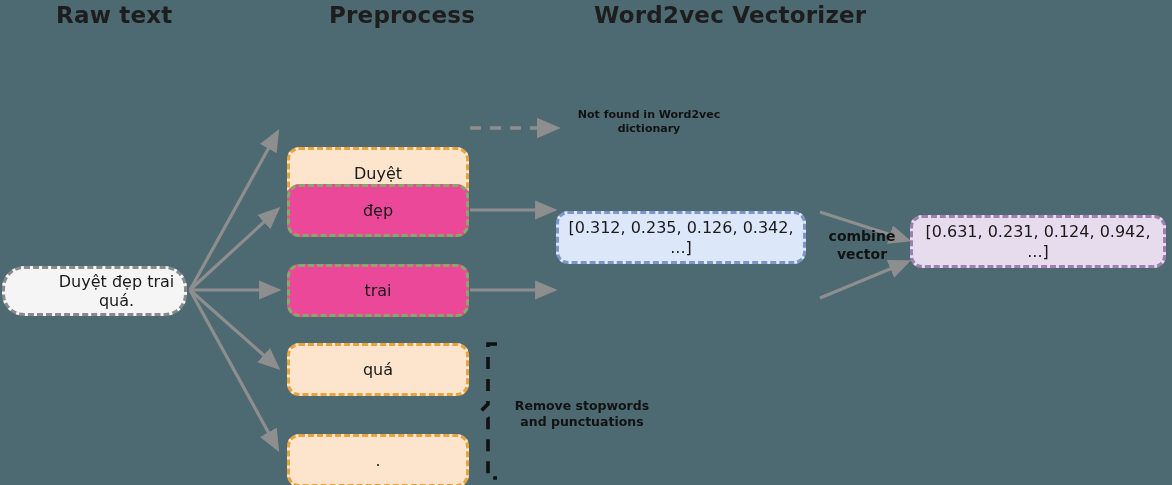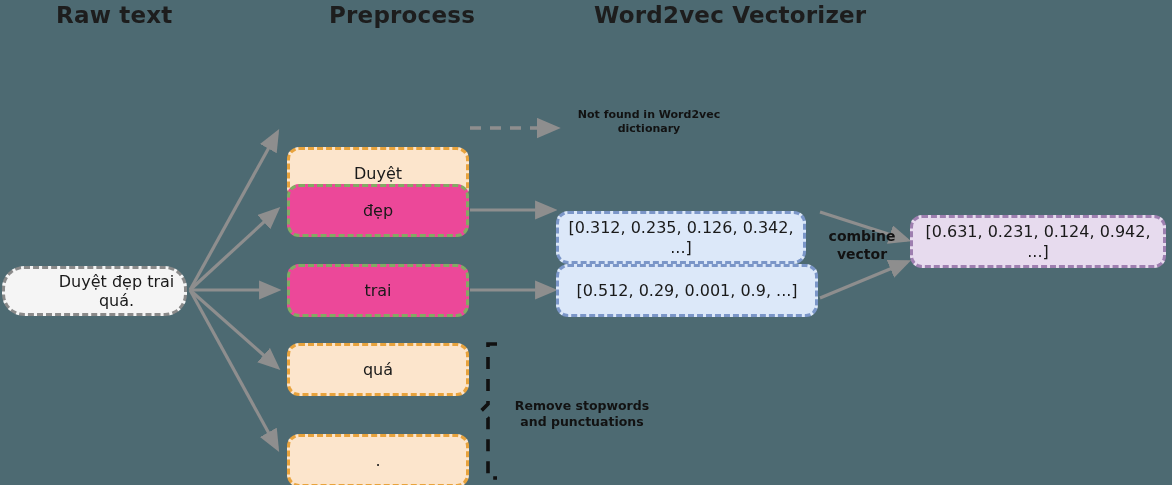--- a/index.html
+++ b/index.html
@@ -132,21 +132,20 @@
 
   <div class="node raw" style="left:2px; top:266px; width:185px; height:50px;">Duyệt đẹp trai quá.</div>
 
   <div class="node token-stop" style="left:287px; top:103px; width:182px; height:53px;margin-top:44px;">Duyệt</div>
   <div class="node token-keep" style="left:287px; top:184px; width:182px; height:53px;">đẹp</div>
   <div class="node token-keep" style="left:287px; top:264px; width:182px; height:53px;">trai</div>
   <div class="node token-stop" style="left:287px; top:343px; width:182px; height:53px;">quá</div>
   <div class="node token-stop" style="left:287px; top:434px; width:182px; height:53px;">.</div>
 
   <div class="node vector" style="left:556px; top:184px; width:250px; height:53px;margin-top:27px;">[0.312, 0.235, 0.126, 0.342, ...]</div>
-  <div class="node vector" style="left:556px; top:264px; width:262px; height:53px;">[0.512, 0.29, 0.001, 0.9, ...]</div>
 
   <div class="node output" style="left:910px; top:215px; width:256px; height:53px;">[0.631, 0.231, 0.124, 0.942, ...]</div>
 
   <div class="annot" style="left:560px; top:108px; width:178px;">
     <div>Not found in Word2vec</div>
     <div>dictionary</div>
   </div>
 
   <div class="annot small" style="left:826px; top:228px; width:72px;">
     <div>combine</div>

